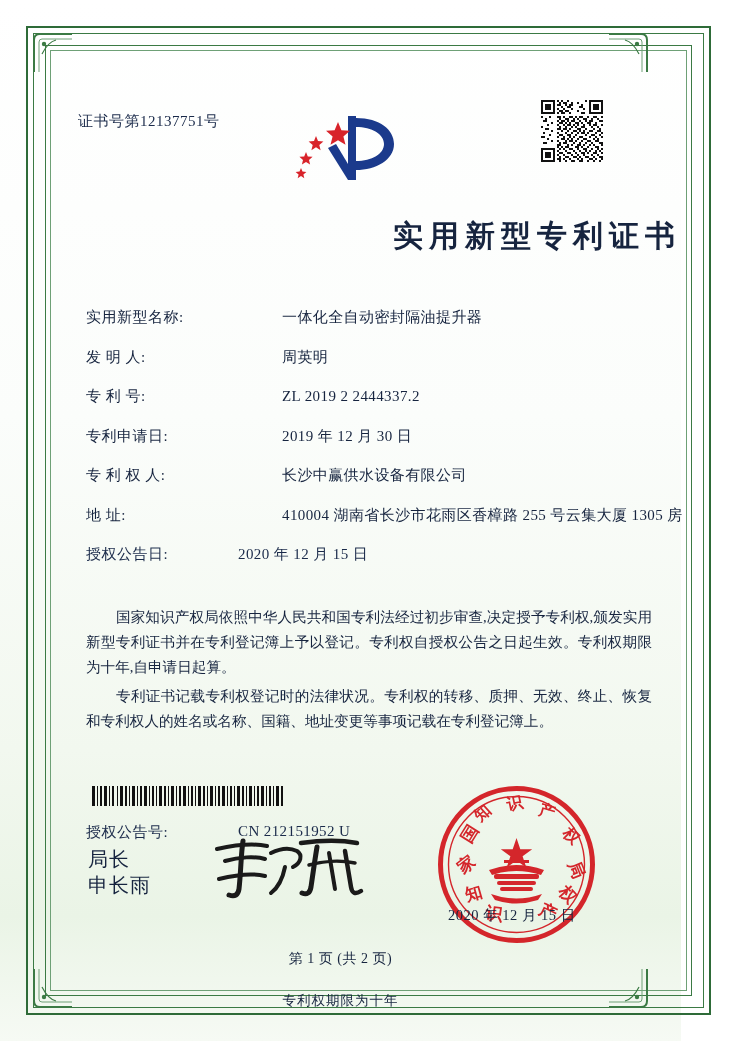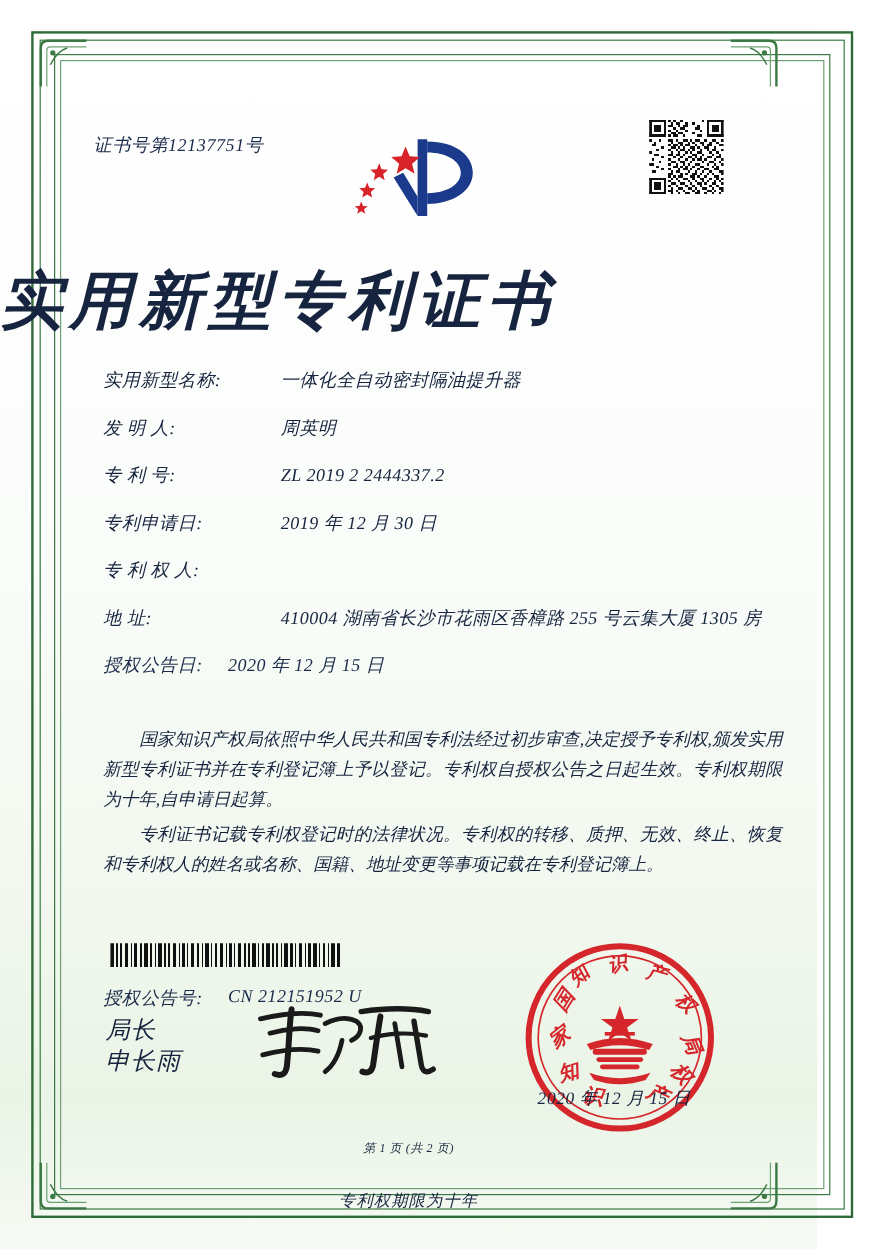--- a/index.html
+++ b/index.html
@@ -15,21 +15,20 @@
     position: relative;
     overflow: hidden;
   }
 
   .certificate {
     position: absolute;
     left: 0; top: 0;
     width: 681px;
     height: 1041px;
     background: linear-gradient(180deg, #ffffff 0%, #fbfdfb 40%, #f2f8ef 72%, #eaf4e6 88%, #f6faf4 100%);
-    font-style: italic;
   }
 
   
   .border-outer {
     position: absolute;
     left: 26px; top: 26px;
     width: 685px; height: 989px;
     border: 2.5px solid #2e6b38;
     box-sizing: border-box;
   }
@@ -89,23 +88,23 @@
     top: 108px;
     transform: translateX(-50%);
     width: 130px;
     height: 80px;
   }
 
   .title {
     position: absolute;
     left: 0; right: 0;
     top: 216px;
-    text-align: left;
+    text-align: right;
     font-family: "DejaVu Serif", "Liberation Serif", serif;
-    font-size: 52px;
+    font-size: 30px;
     font-weight: bold;
     letter-spacing: 6px;
     color: #16243f;
   }
 
   
   .fields {
     position: absolute;
     left: 86px;
     top: 308px;
@@ -125,20 +124,21 @@
     letter-spacing: 0.5px;
     white-space: nowrap;
   }
   .field-label.spread {
     display: inline-flex;
     justify-content: space-between;
   }
   .field-value {
     letter-spacing: 0.4px;
     white-space: nowrap;
+    margin-left: 48px;
   }
   .grant-row {
     display: flex;
     align-items: baseline;
     font-size: 15px;
     margin-bottom: 0;
     flex-direction: column;
   }
   .grant-row .g1 { width: 278px; flex: 0 0 278px; display: flex; }
   .grant-row .g1 .field-label { width: 104px; flex: 0 0 104px; }
@@ -205,21 +205,21 @@
     letter-spacing: 0.5px;
     white-space: nowrap;
   }
 
   
   .page-no {
     position: absolute;
     left: 0; right: 0;
     top: 950px;
     text-align: center;
-    font-size: 10px;
+    font-size: 14px;
     color: #16243f;
     letter-spacing: 0.5px;
   }
   .footer-note {
     position: absolute;
     left: 0; right: 0;
     top: 992px;
     text-align: center;
     font-size: 13.5px;
     color: #16243f;
@@ -540,20 +540,21 @@
       <span class="field-value">ZL 2019 2 2444337.2</span>
     </div>
 
     <div class="field-row">
       <span class="field-label">专利申请日:</span>
       <span class="field-value">2019 年 12 月 30 日</span>
     </div>
 
     <div class="field-row">
       <span class="field-label spread">专 利 权 人:</span>
+      <span class="field-value">长沙中赢供水设备有限公司</span>
     </div>
 
     <div class="field-row">
       <span class="field-label spread">地 址:</span>
       <span class="field-value">410004 湖南省长沙市花雨区香樟路 255 号云集大厦 1305 房</span>
     </div>
 
     <div class="grant-row">
       <span class="g1">
         <span class="field-label">授权公告日:</span>

